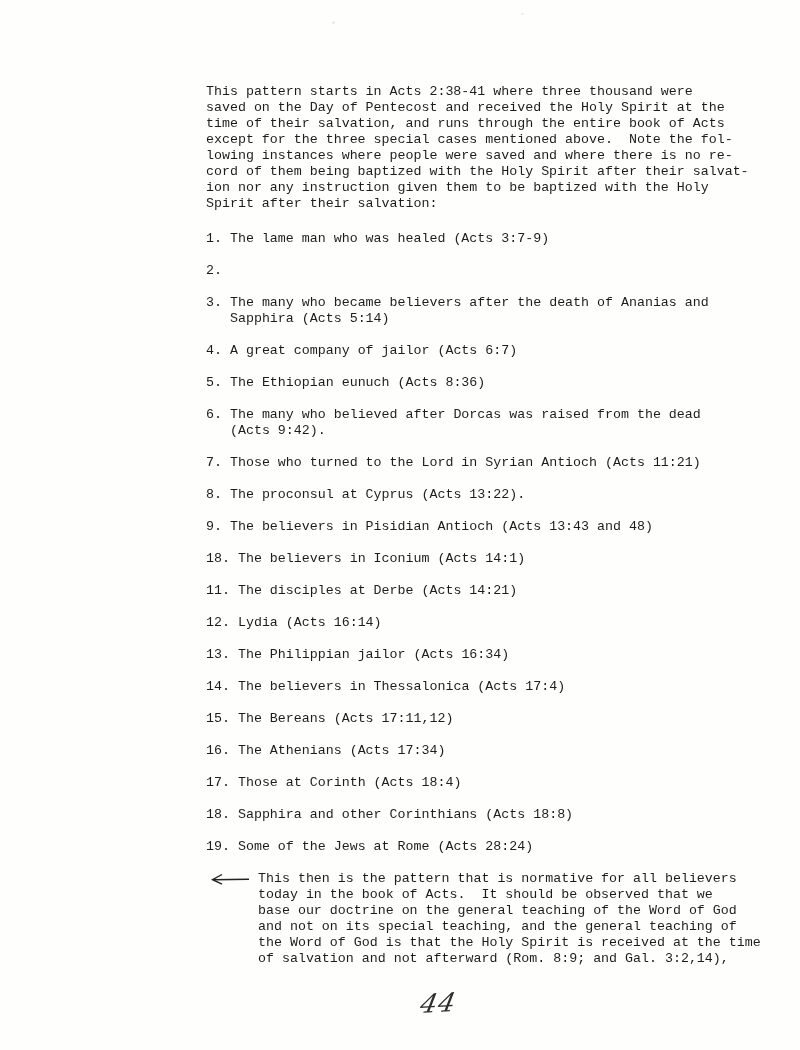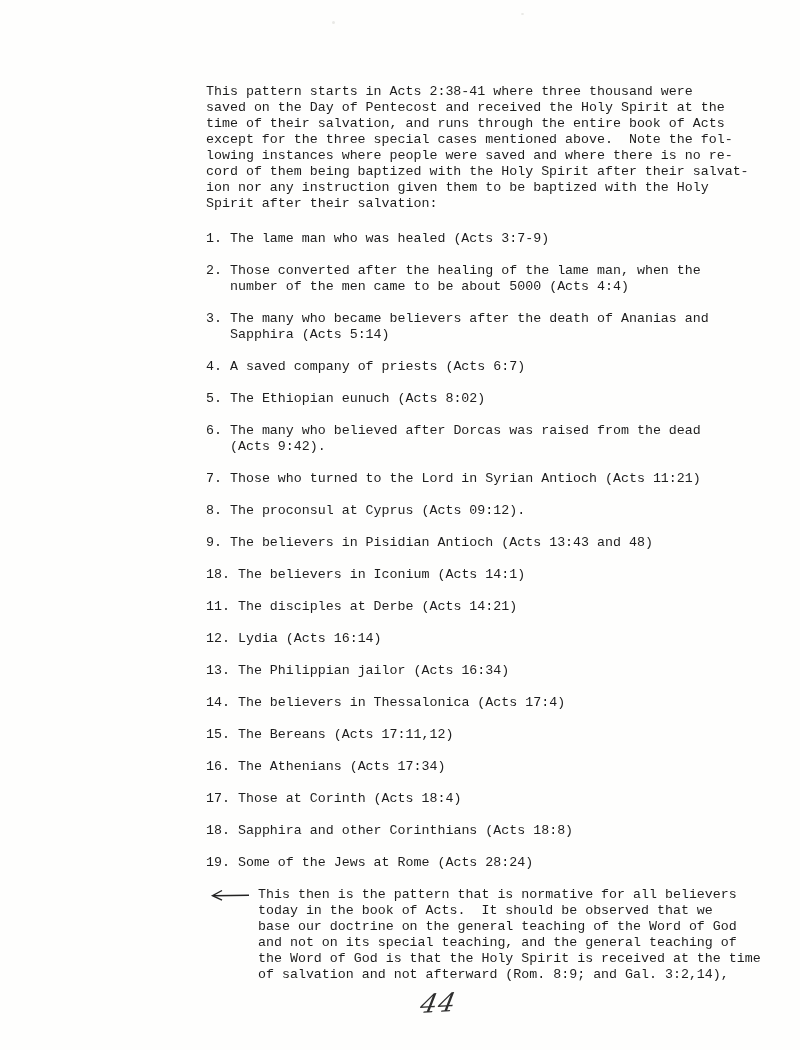--- a/index.html
+++ b/index.html
@@ -95,48 +95,46 @@
 ion nor any instruction given them to be baptized with the Holy
 Spirit after their salvation:</p>
 
     <ul class="numbered-list">
       <li class="item">
         <span class="num">1.</span>
         <span class="txt">The lame man who was healed (Acts 3:7-9)</span>
       </li>
       <li class="item">
         <span class="num">2.</span>
-        <span class="txt">Those converted after the healing of the lame man, when the
-number of the men came to be about 5000 (Acts 4:4)</span>
       </li>
       <li class="item">
         <span class="num">3.</span>
         <span class="txt">The many who became believers after the death of Ananias and
 Sapphira (Acts 5:14)</span>
       </li>
       <li class="item">
         <span class="num">4.</span>
-        <span class="txt">A saved company of priests (Acts 6:7)</span>
+        <span class="txt">A great company of jailor (Acts 6:7)</span>
       </li>
       <li class="item">
         <span class="num">5.</span>
-        <span class="txt">The Ethiopian eunuch (Acts 8:02)</span>
+        <span class="txt">The Ethiopian eunuch (Acts 8:36)</span>
       </li>
       <li class="item">
         <span class="num">6.</span>
         <span class="txt">The many who believed after Dorcas was raised from the dead
 (Acts 9:42).</span>
       </li>
       <li class="item">
         <span class="num">7.</span>
         <span class="txt">Those who turned to the Lord in Syrian Antioch (Acts 11:21)</span>
       </li>
       <li class="item">
         <span class="num">8.</span>
-        <span class="txt">The proconsul at Cyprus (Acts 09:12).</span>
+        <span class="txt">The proconsul at Cyprus (Acts 13:22).</span>
       </li>
       <li class="item">
         <span class="num">9.</span>
         <span class="txt">The believers in Pisidian Antioch (Acts 13:43 and 48)</span>
       </li>
       <li class="item">
         <span class="num">18.</span>
         <span class="txt">The believers in Iconium (Acts 14:1)</span>
       </li>
       <li class="item">

